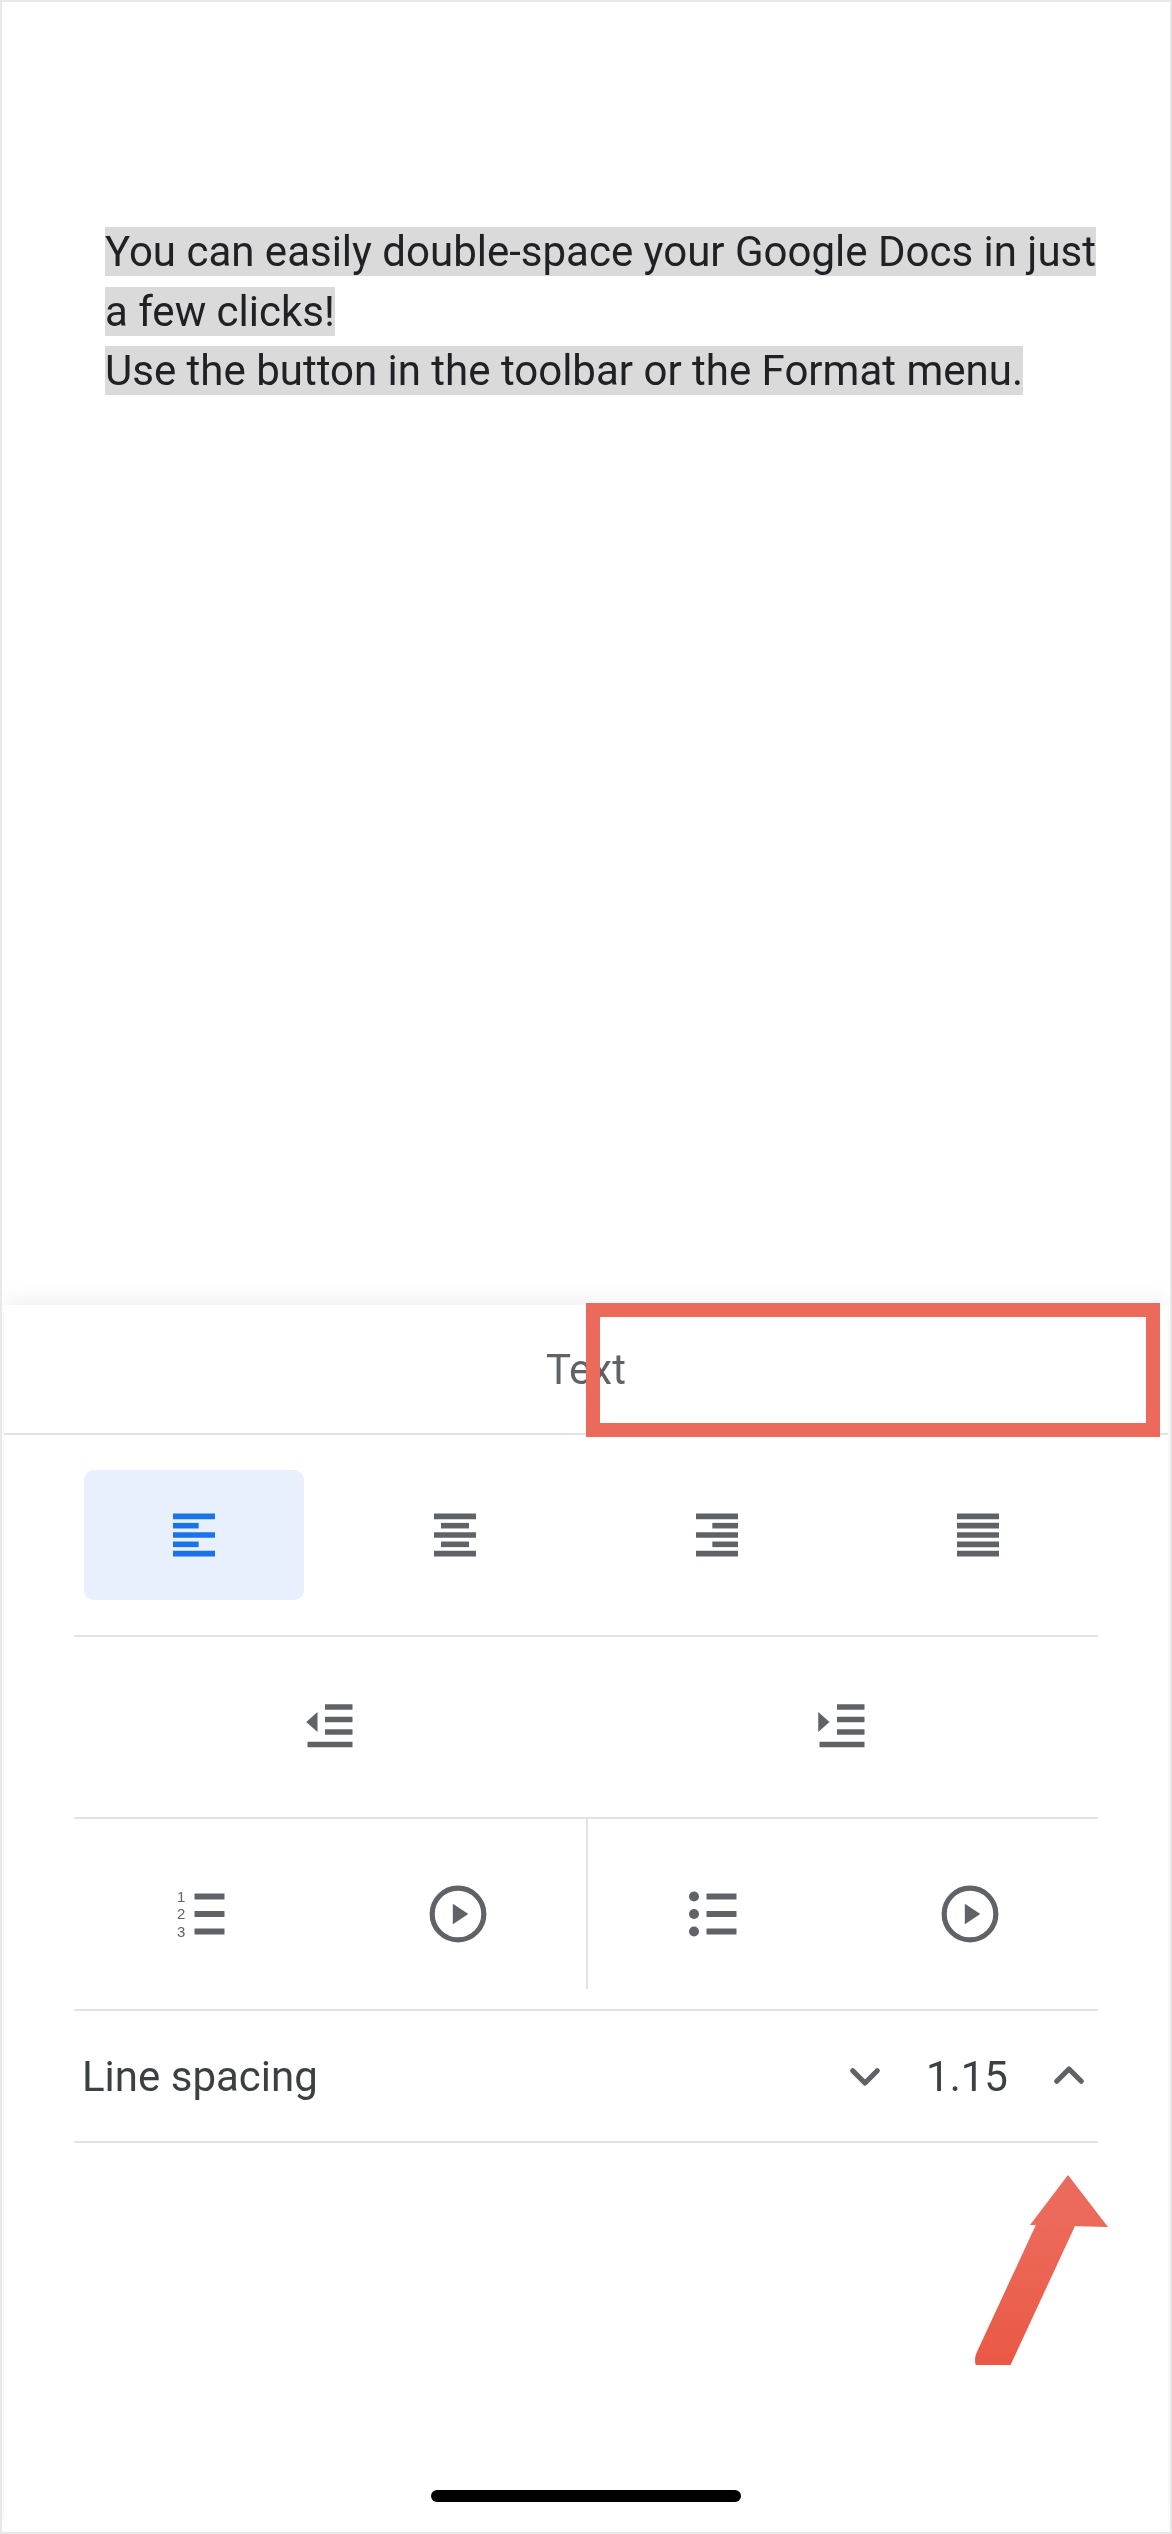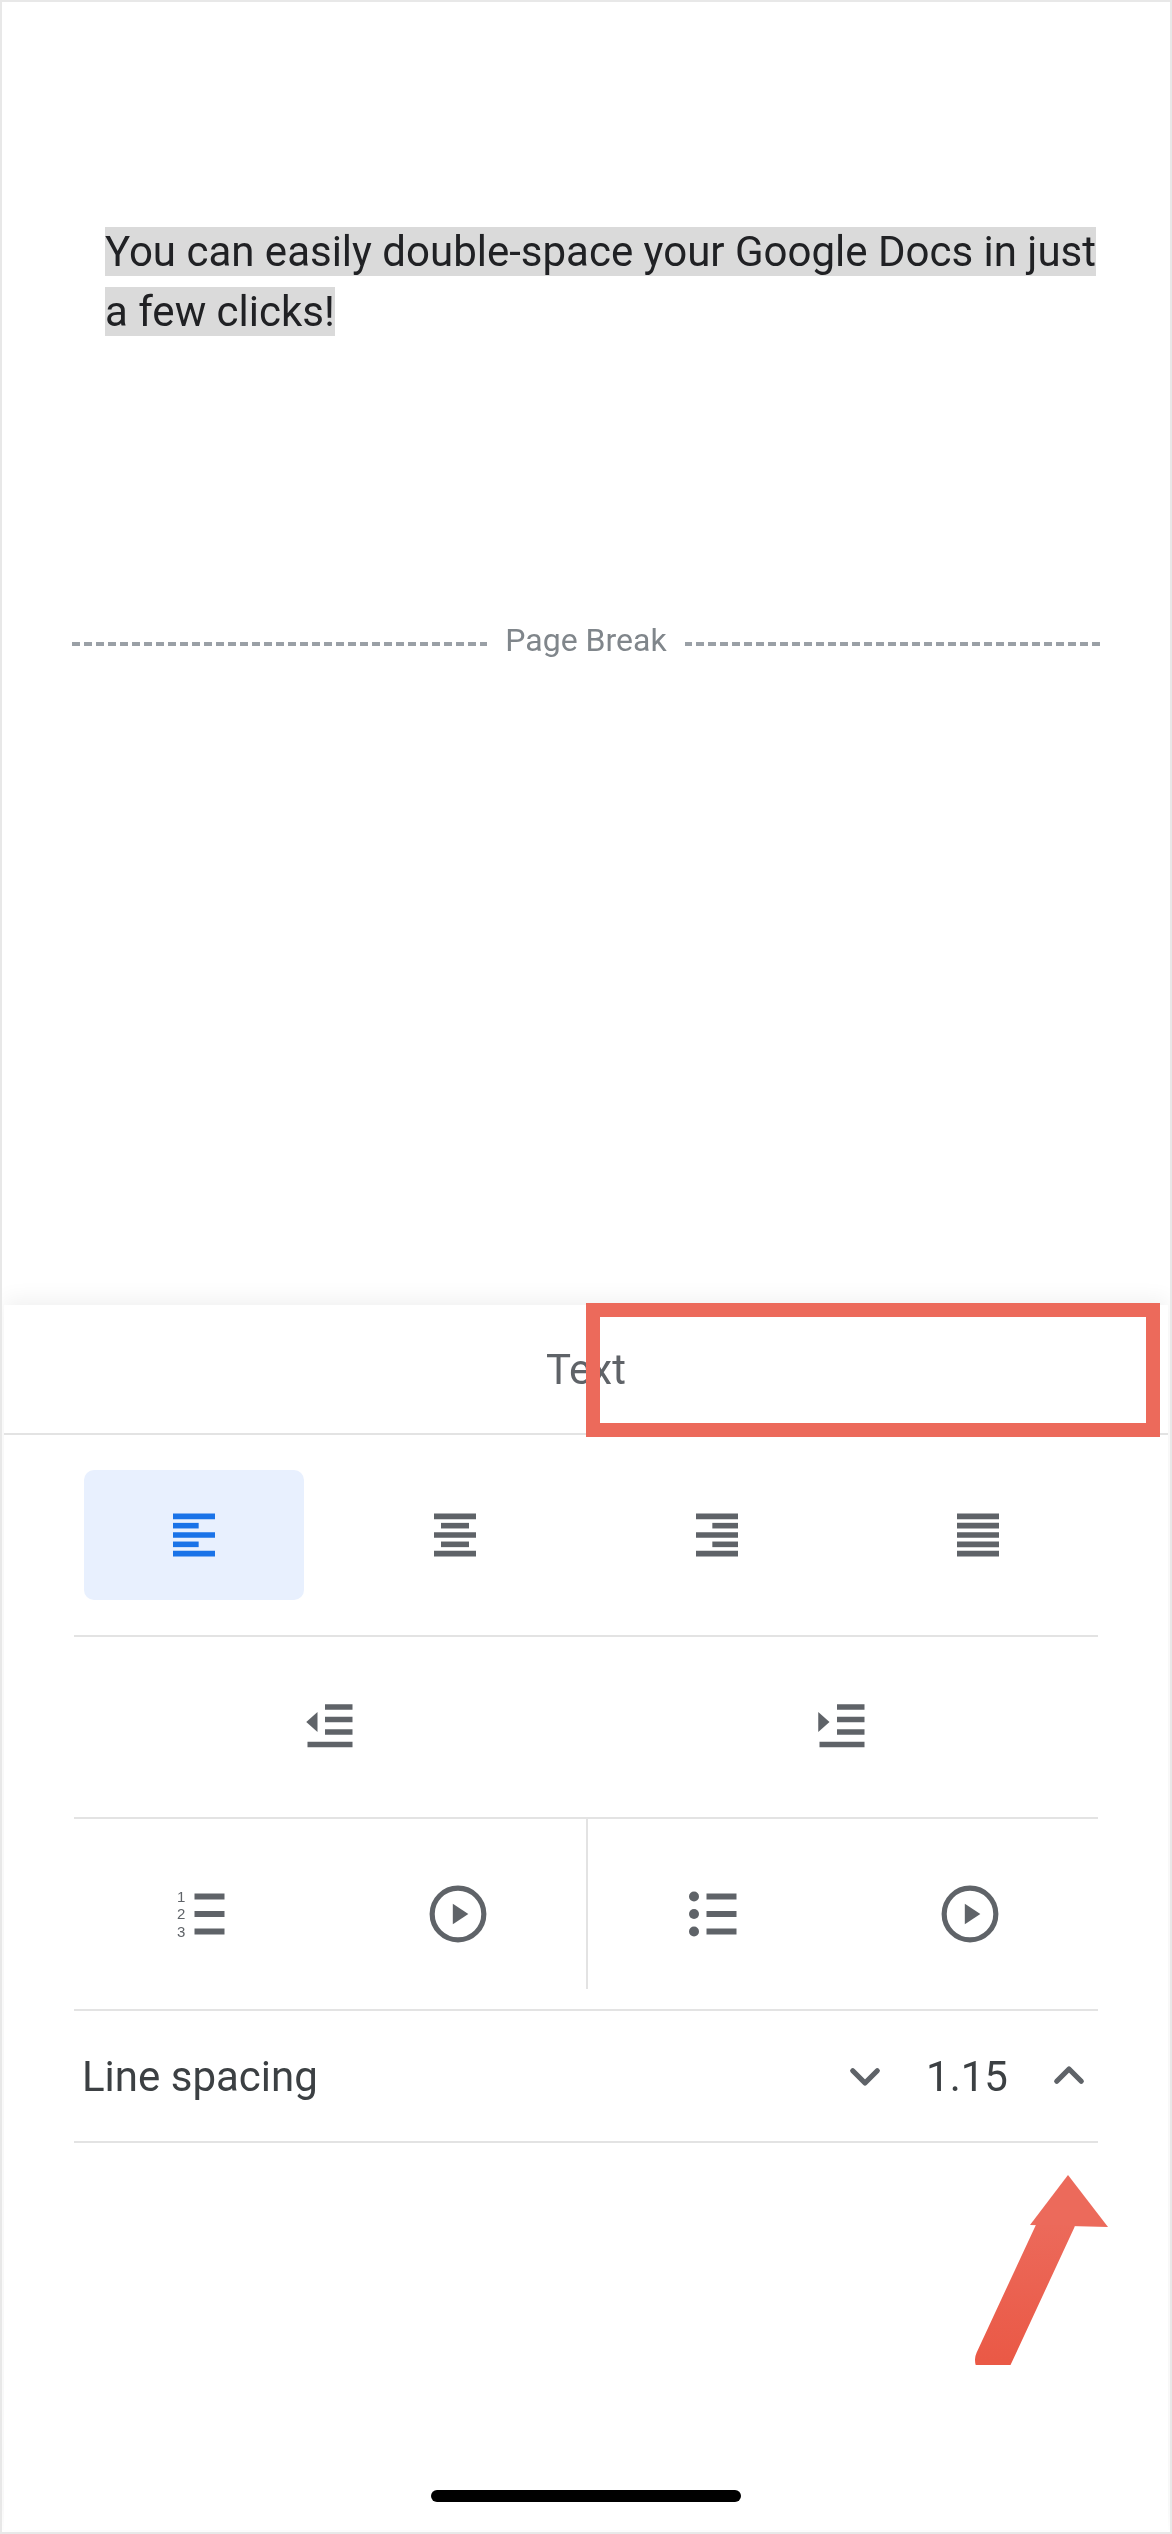--- a/index.html
+++ b/index.html
@@ -162,24 +162,21 @@
     border-radius: 10px;
   }
   svg { display: block; }
 </style>
 </head>
 <body>
 
 <div class="document-area">
   <div class="doc-text">
     <span class="hl">You can easily double-space your Google Docs in just a few clicks!</span><br>
-  </div>
-  <div class="page-break-row">
-    <div class="page-break-line"></div>
-    <span class="page-break-label">Page Break</span>
+    <span class="hl">Use the button in the toolbar or the Format menu.</span>
   </div>
 </div>
 
 <div class="panel">
   <div class="tabs">
     <div class="tab">
         <span>Text</span>
       </div>
     <div class="highlight-box"></div>
   </div>

